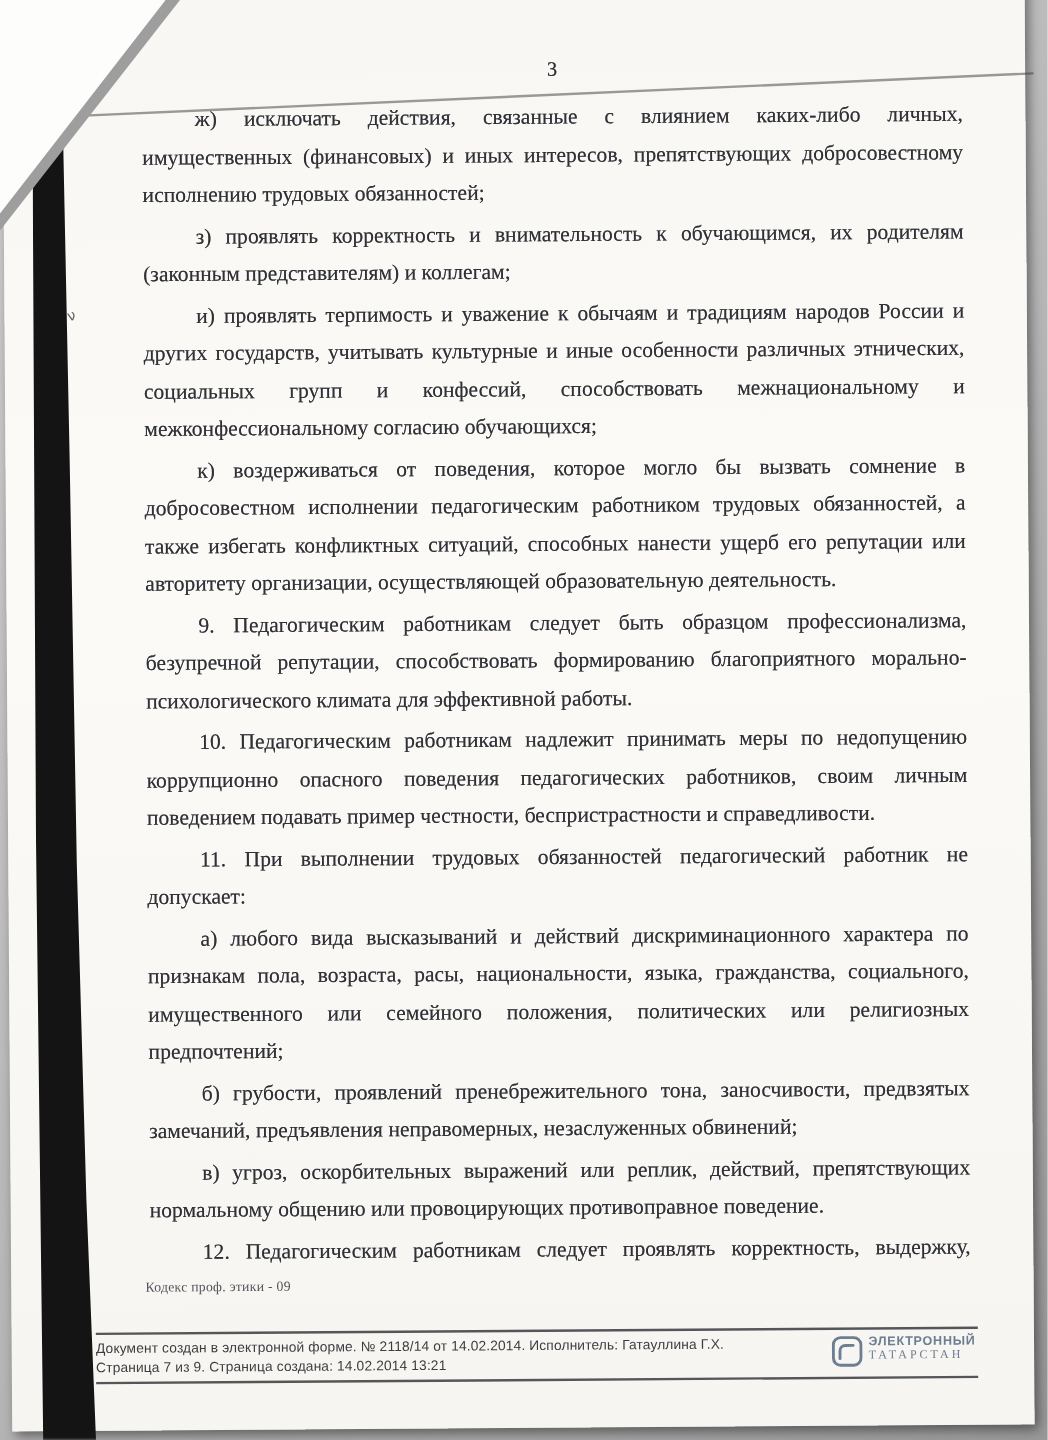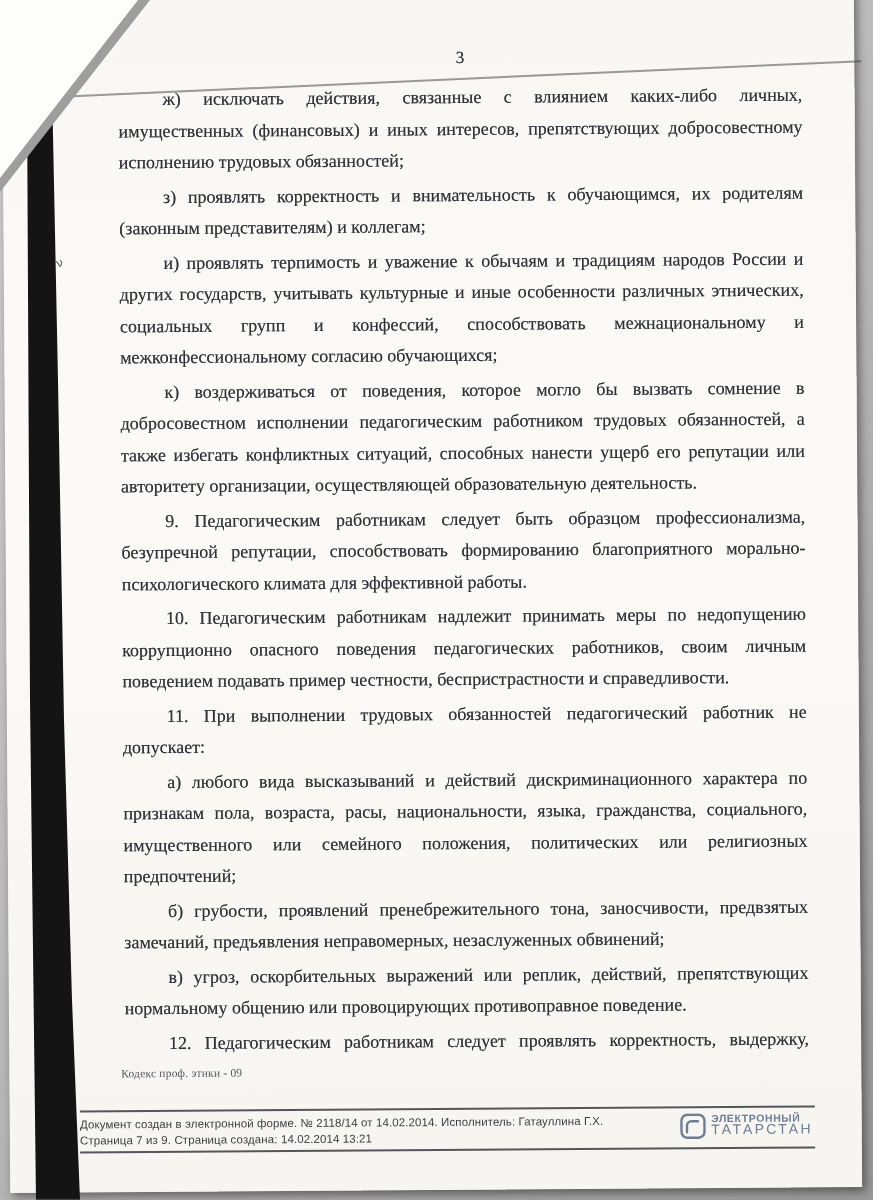--- a/index.html
+++ b/index.html
@@ -94,21 +94,21 @@
     color:#3d3e42;
   }
   .footer-line { font-size:11.5px; line-height:16px; letter-spacing:.1px; }
   .logo {
     position:absolute; right:2px; top:5px;
     display:flex; gap:5px;
     color:#6d7d92;
   }
   .logo-text { display:flex; flex-direction:column; line-height:11px; }
   .logo-line1 { font-size:10.5px; font-weight:bold; letter-spacing:.6px; }
-  .logo-line2 { font-size:14px; letter-spacing:2.4px; }
+  .logo-line2 { font-size:10px; letter-spacing:2.4px;font-family:Liberation Serif, serif; }
 </style>
 </head>
 <body>
 
 <div class="scan">
   <div class="paper"></div>
   <div class="left-edge"></div>
   <div class="top-edge"></div>
   <div class="corner-under"></div>
   <div class="corner-over"></div>

